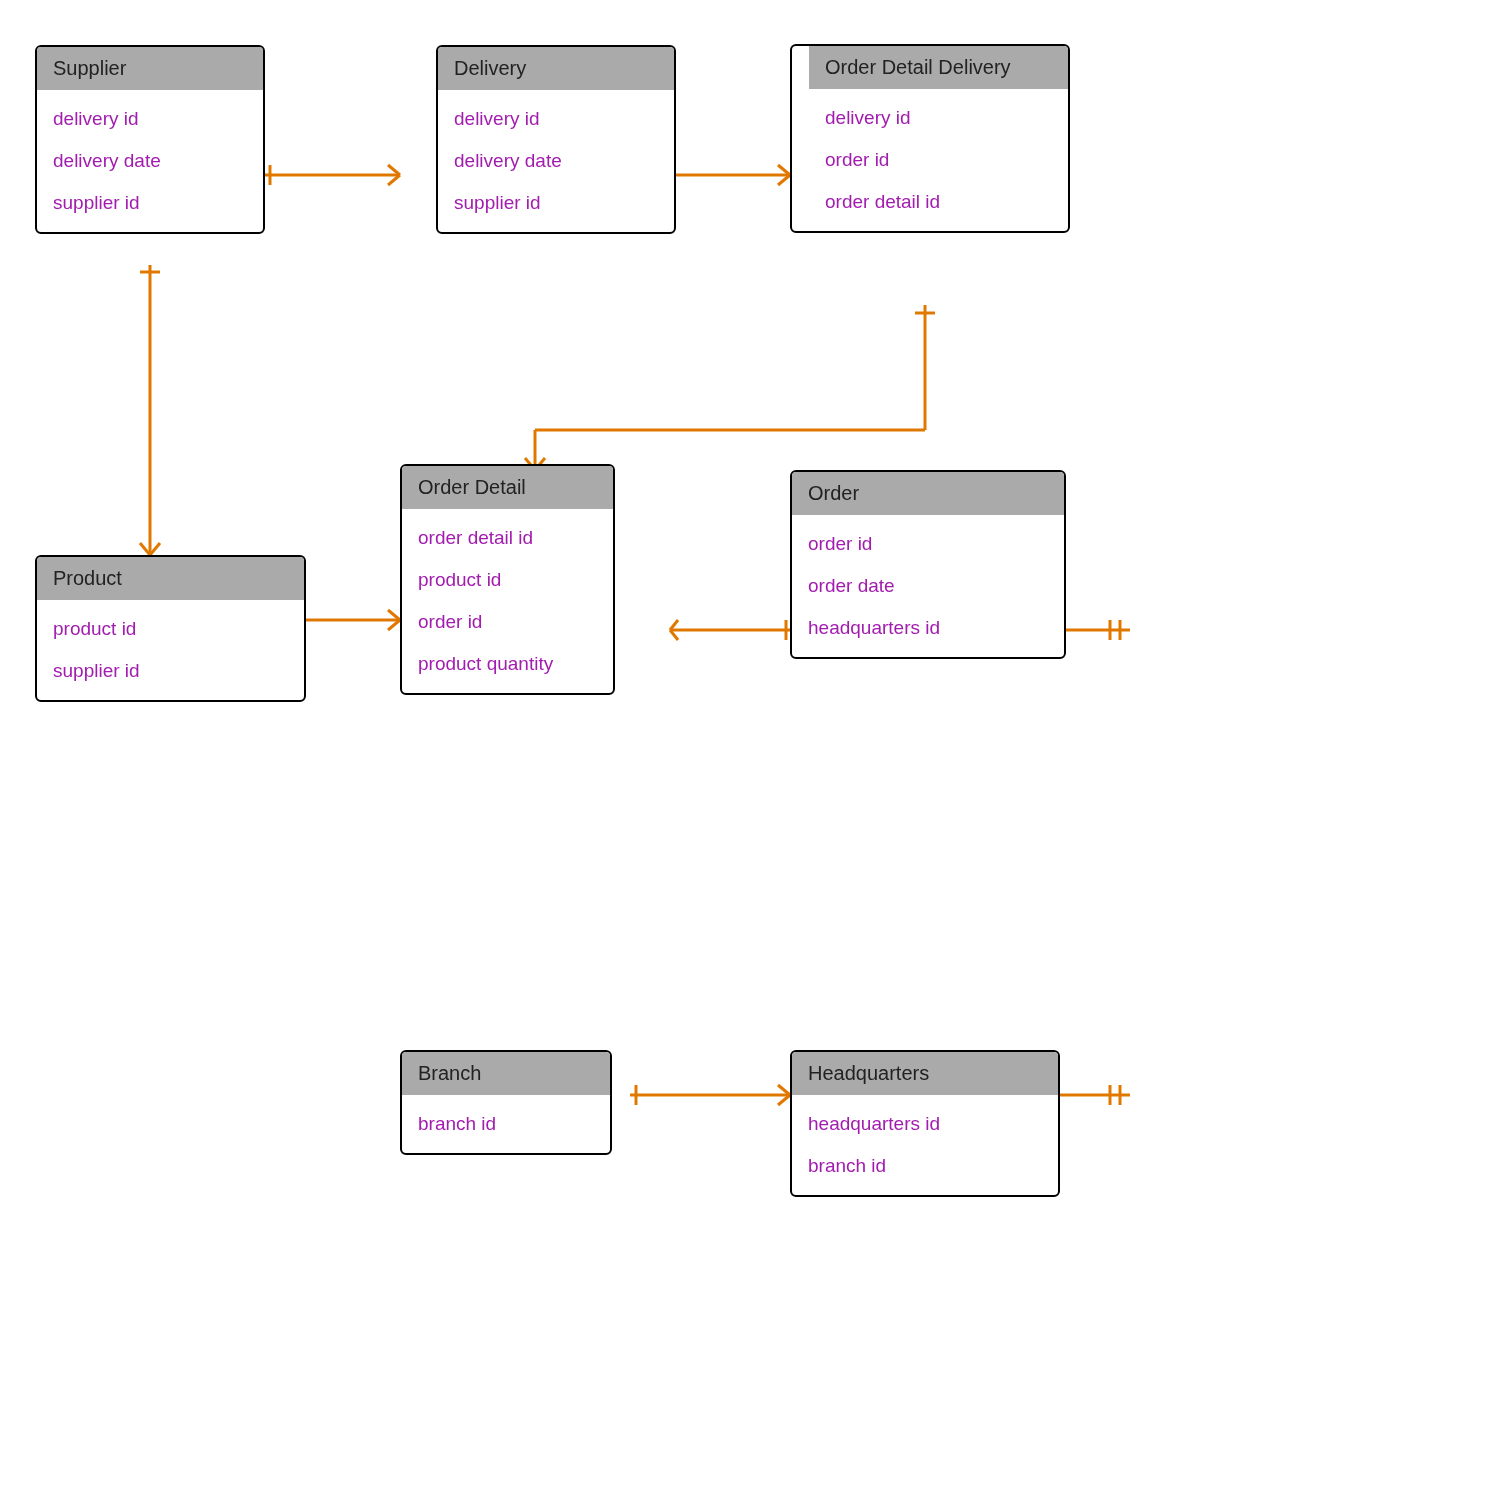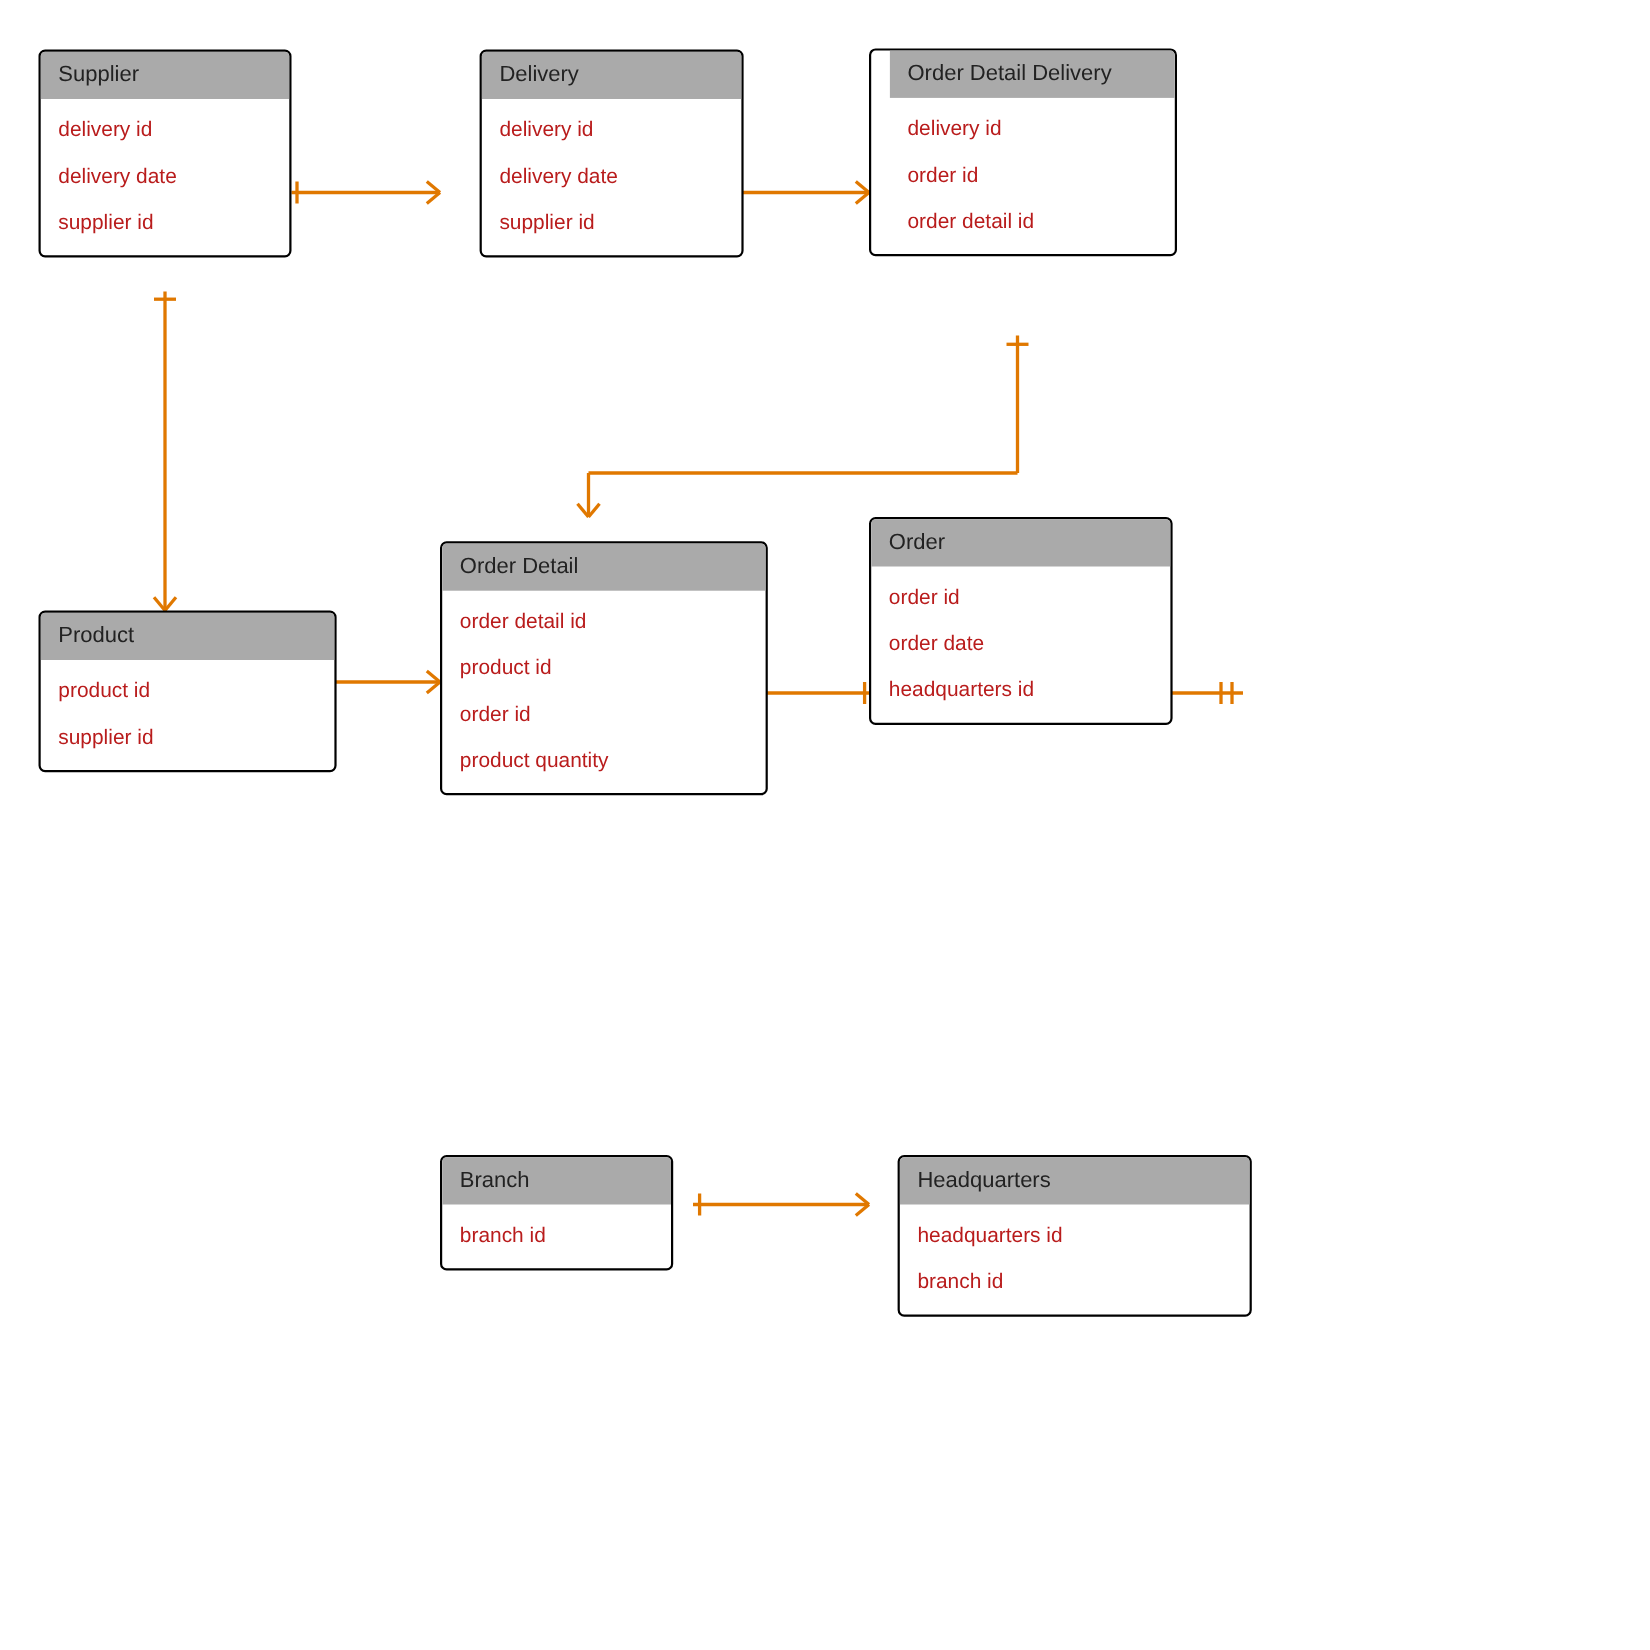--- a/index.html
+++ b/index.html
@@ -25,21 +25,21 @@
       font-size: 20px;
       font-weight: normal;
       color: #222;
     }
     .er-table-body {
       padding: 8px 16px;
     }
     .er-table-field {
       padding: 10px 0;
       font-size: 19px;
-      color: #b91c1c;
+      color: #a21caf;
       border-bottom: none;
     }
     svg.connections {
       position: absolute;
       top: 0; left: 0;
       width: 1500px;
       height: 1500px;
       pointer-events: none;
     }
   </style>
@@ -138,21 +138,21 @@
 </div>
 
 <div class="er-table" style="left:35px; top:555px; width:271px;">
   <div class="er-table-header">Product</div>
   <div class="er-table-body">
     <div class="er-table-field">product id</div>
     <div class="er-table-field">supplier id</div>
   </div>
 </div>
 
-<div class="er-table" style="left:400px; top:492px; width:298px;">
+<div class="er-table" style="left:400px; top:464px; width:215px;">
   <div class="er-table-header">Order Detail</div>
   <div class="er-table-body">
     <div class="er-table-field">order detail id</div>
     <div class="er-table-field">product id</div>
     <div class="er-table-field">order id</div>
     <div class="er-table-field">product quantity</div>
   </div>
 </div>
 
 <div class="er-table" style="left:790px; top:470px; width:276px;">
@@ -164,19 +164,19 @@
   </div>
 </div>
 
 <div class="er-table" style="left:400px; top:1050px; width:212px;">
   <div class="er-table-header">Branch</div>
   <div class="er-table-body">
     <div class="er-table-field">branch id</div>
   </div>
 </div>
 
-<div class="er-table" style="left:790px; top:1050px; width:322px;margin-left:26px;">
+<div class="er-table" style="left:790px; top:1050px; width:270px;">
   <div class="er-table-header">Headquarters</div>
   <div class="er-table-body">
     <div class="er-table-field">headquarters id</div>
     <div class="er-table-field">branch id</div>
   </div>
 </div>
 
 </body></html>

